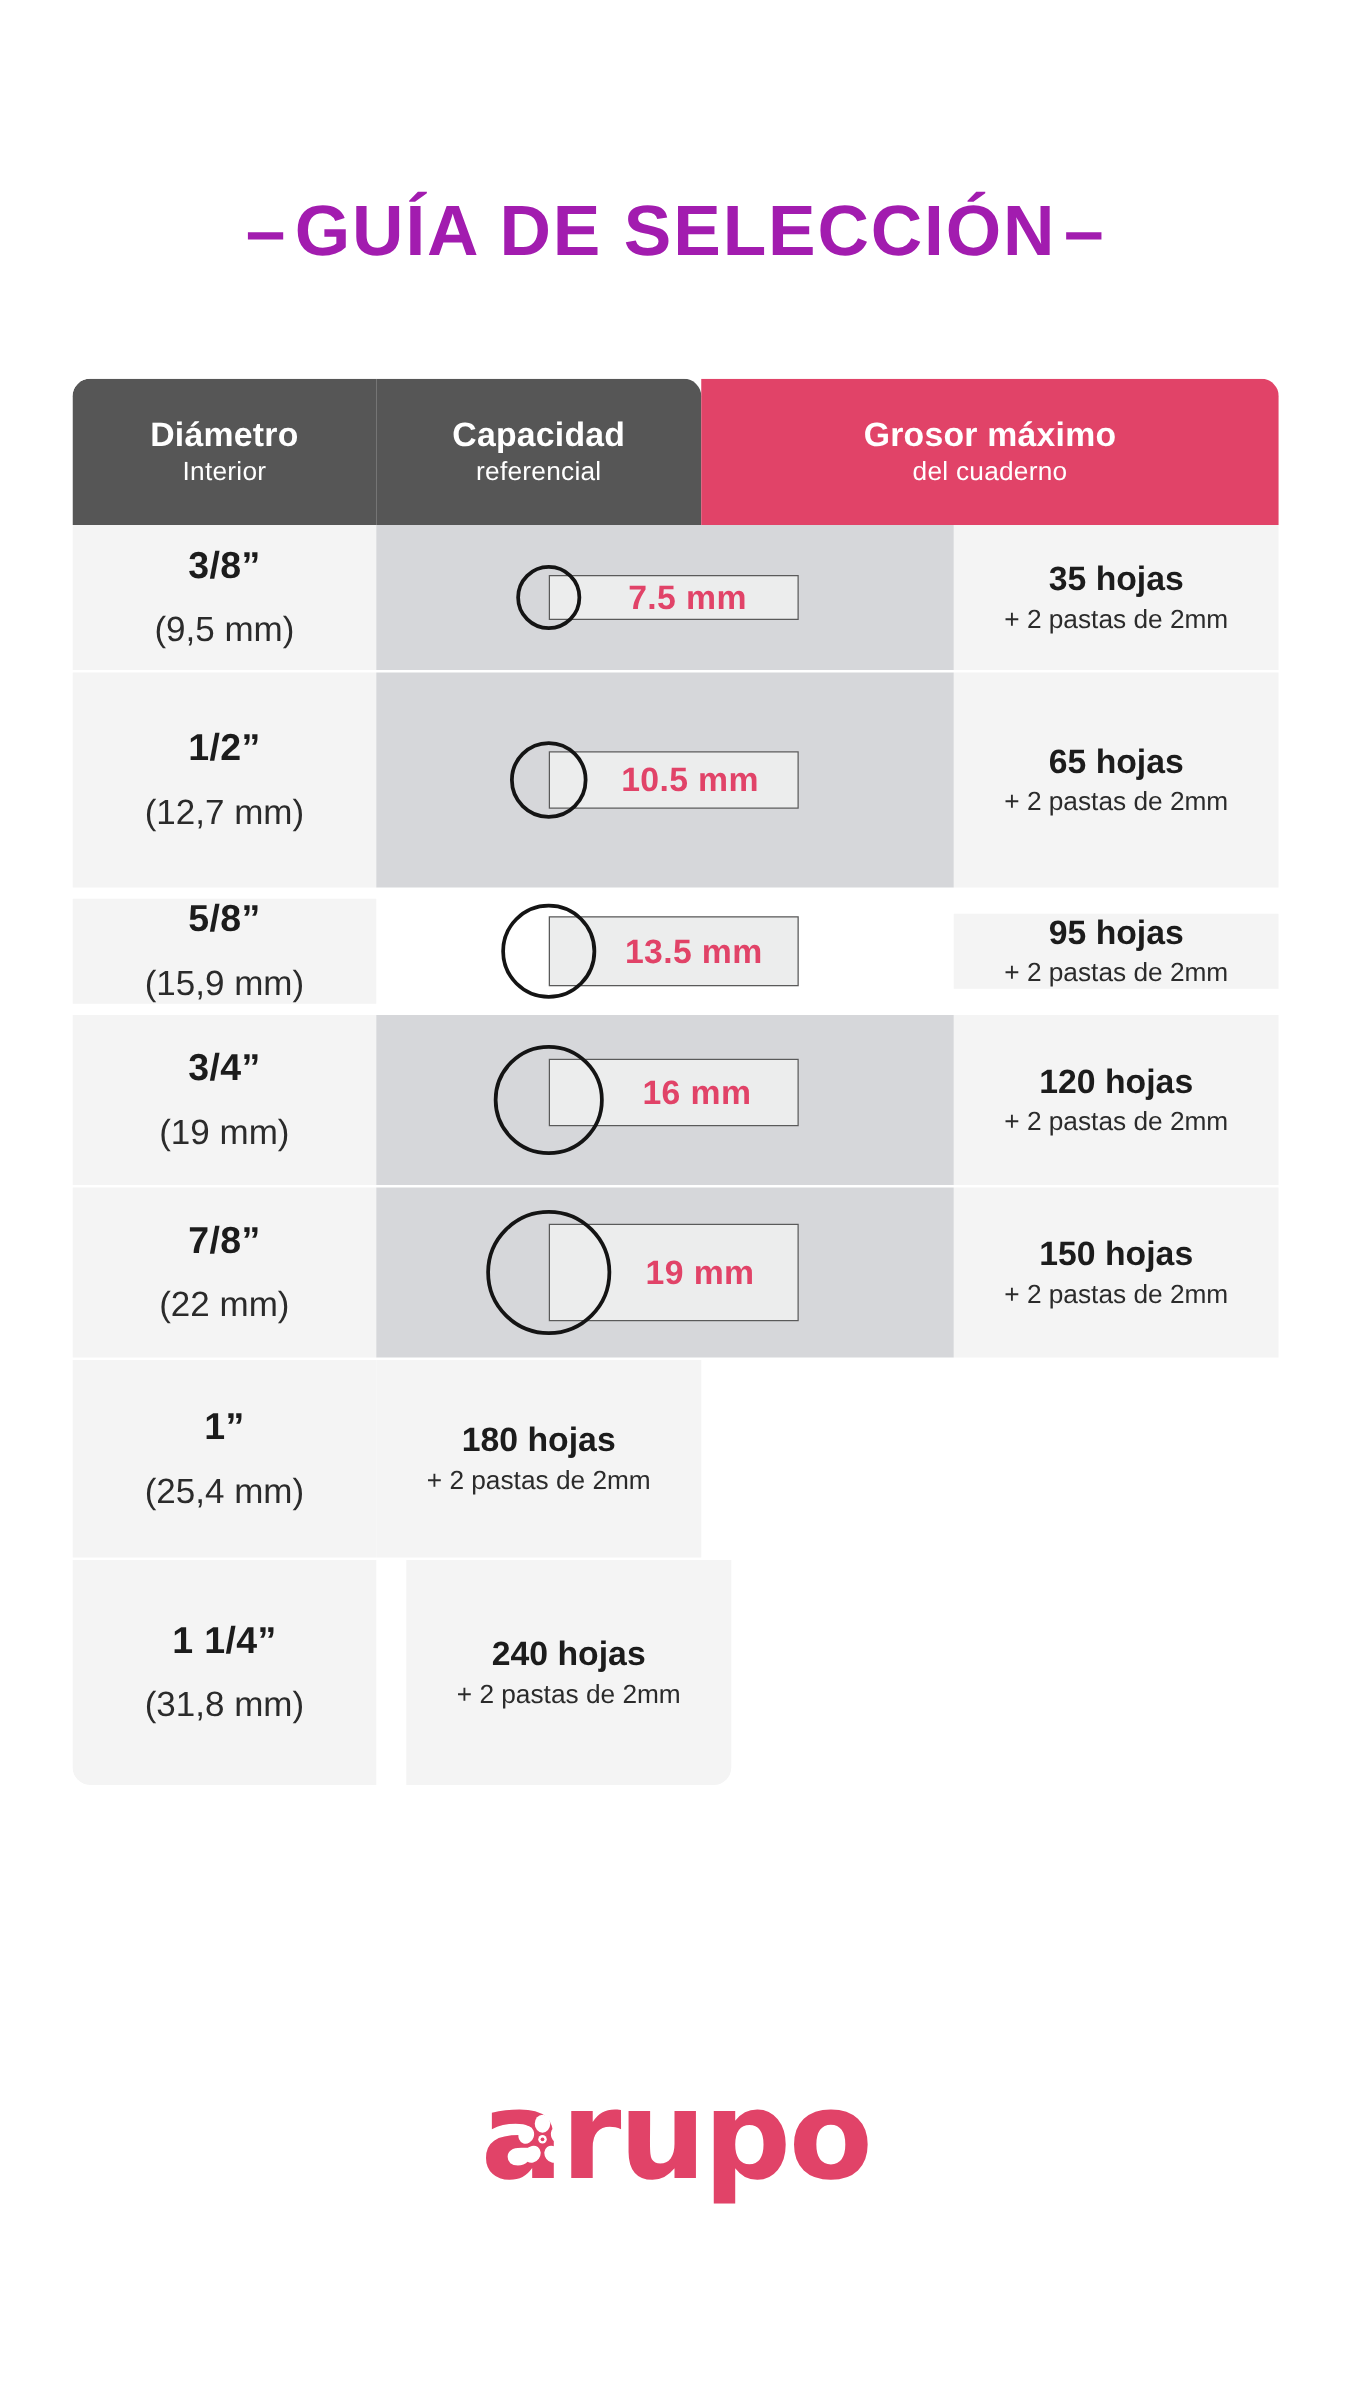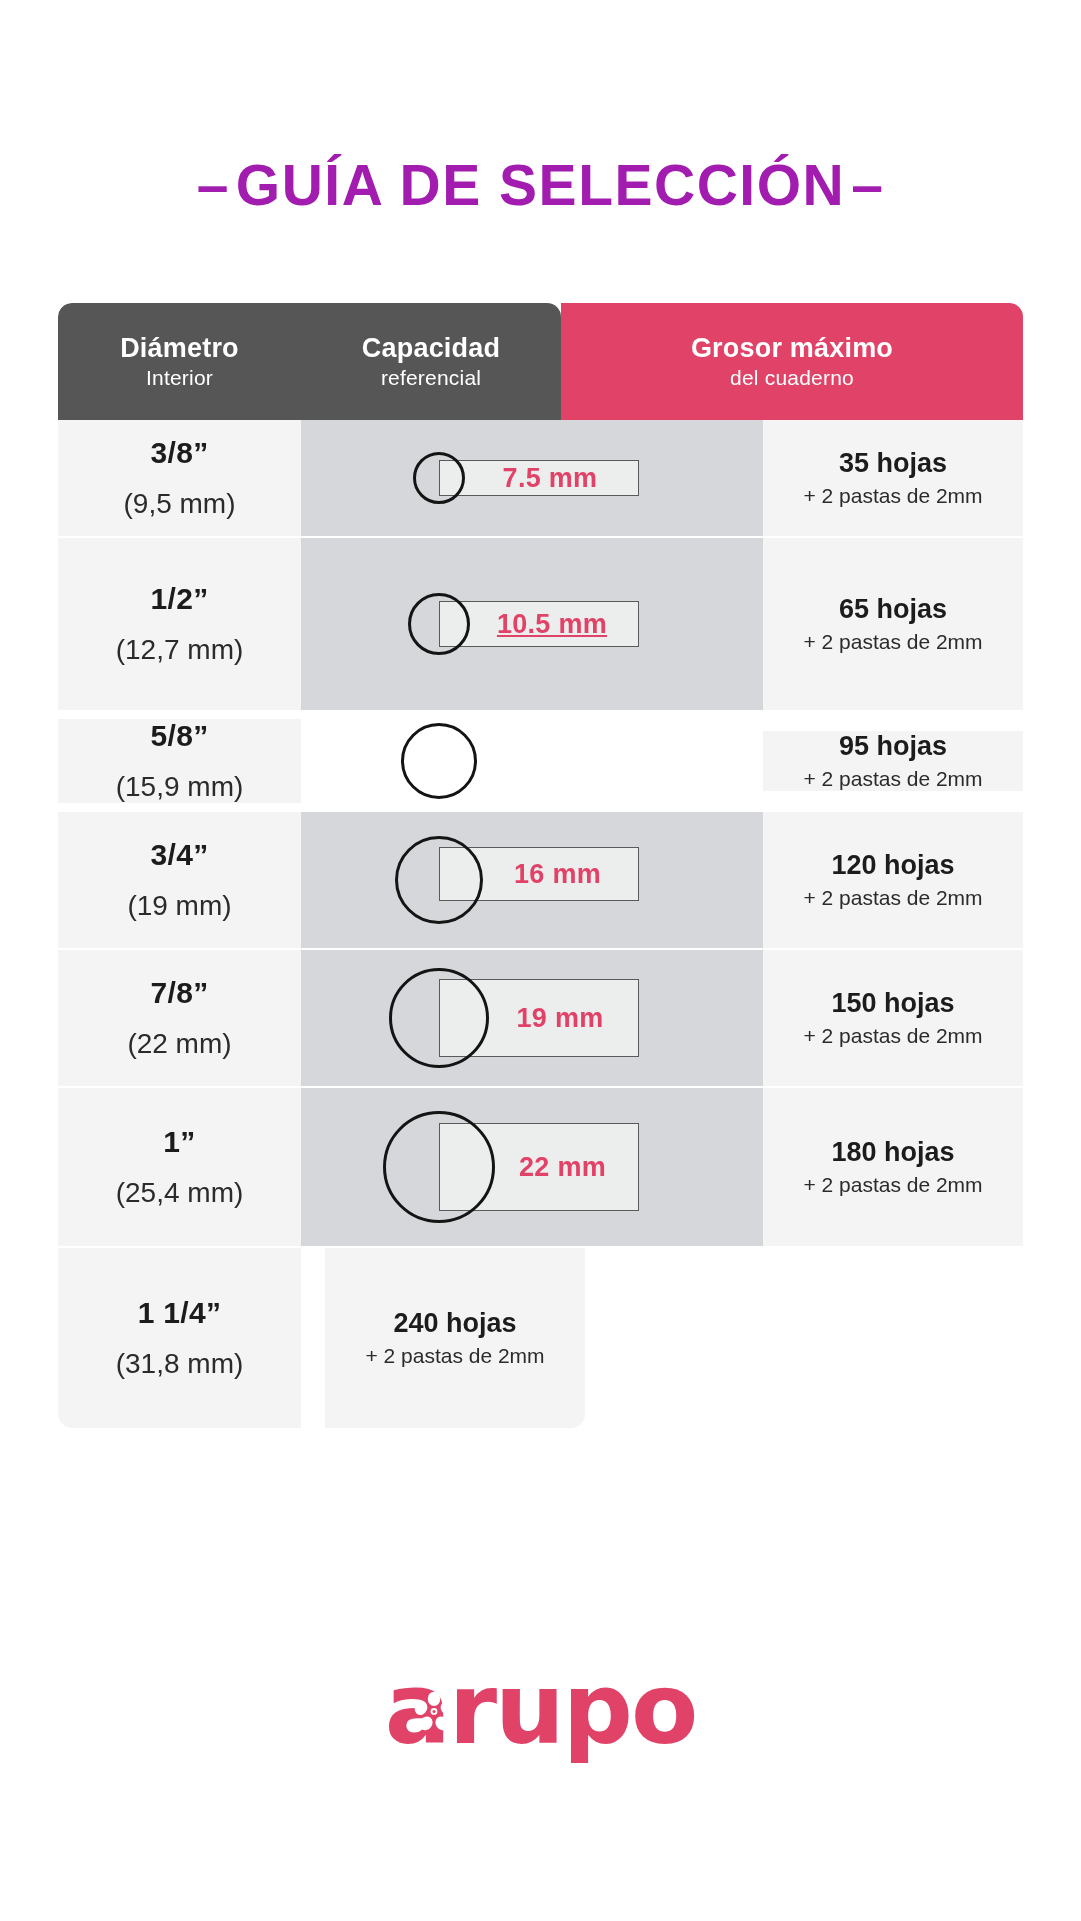--- a/index.html
+++ b/index.html
@@ -252,39 +252,42 @@
         </div>
         <div class="row" style="height: 174px;">
           <div class="cell col-diam">
             <span class="diam-main">1/2”</span>
             <span class="diam-sub">(12,7 mm)</span>
           </div>
           <div class="cell col-gros">
             <div class="diagram">
               <div class="diagram-inner">
                 <div class="block" style="width: 200px; height: 46px; left: 138px; top: calc(50% - 23px);">
-                  <span class="mm-label" style="margin-left: 26px; text-decoration: underline;">10.5 mm</span>
+                  <span class="mm-label" style="margin-left: 26px;">10.5 mm</span>
                 </div>
                 <div class="ring" style="width: 62px; height: 62px; left: 107px; top: calc(50% - 31px);"></div>
               </div>
             </div>
           </div>
           <div class="cell col-cap">
             <span class="cap-main">65 hojas</span>
             <span class="cap-sub">+ 2 pastas de 2mm</span>
           </div>
         </div>
         <div class="row" style="height: 100px; align-items: center;">
           <div class="cell col-diam">
             <span class="diam-main">5/8”</span>
             <span class="diam-sub">(15,9 mm)</span>
           </div>
           <div class="cell col-gros">
             <div class="diagram">
               <div class="diagram-inner">
+                <div class="block" style="width: 200px; height: 56px; left: 138px; top: calc(50% - 28px);">
+                  <span class="mm-label" style="margin-left: 32px;">13.5 mm</span>
+                </div>
                 <div class="ring" style="width: 76px; height: 76px; left: 100px; top: calc(50% - 38px);"></div>
               </div>
             </div>
           </div>
           <div class="cell col-cap">
             <span class="cap-main">95 hojas</span>
             <span class="cap-sub">+ 2 pastas de 2mm</span>
           </div>
         </div>
         <div class="row" style="height: 138px;">
@@ -324,30 +327,20 @@
           </div>
           <div class="cell col-cap">
             <span class="cap-main">150 hojas</span>
             <span class="cap-sub">+ 2 pastas de 2mm</span>
           </div>
         </div>
         <div class="row" style="height: 160px;">
           <div class="cell col-diam">
             <span class="diam-main">1”</span>
             <span class="diam-sub">(25,4 mm)</span>
-          </div>
-          <div class="cell col-gros">
-            <div class="diagram">
-              <div class="diagram-inner">
-                <div class="block" style="width: 200px; height: 88px; left: 138px; top: calc(50% - 44px);">
-                  <span class="mm-label" style="margin-left: 47px;">22 mm</span>
-                </div>
-                <div class="ring" style="width: 112px; height: 112px; left: 82px; top: calc(50% - 56px);"></div>
-              </div>
-            </div>
           </div>
           <div class="cell col-cap">
             <span class="cap-main">180 hojas</span>
             <span class="cap-sub">+ 2 pastas de 2mm</span>
           </div>
         </div>
         <div class="row" style="height: 180px;">
           <div class="cell col-diam">
             <span class="diam-main">1 1/4”</span>
             <span class="diam-sub">(31,8 mm)</span>

